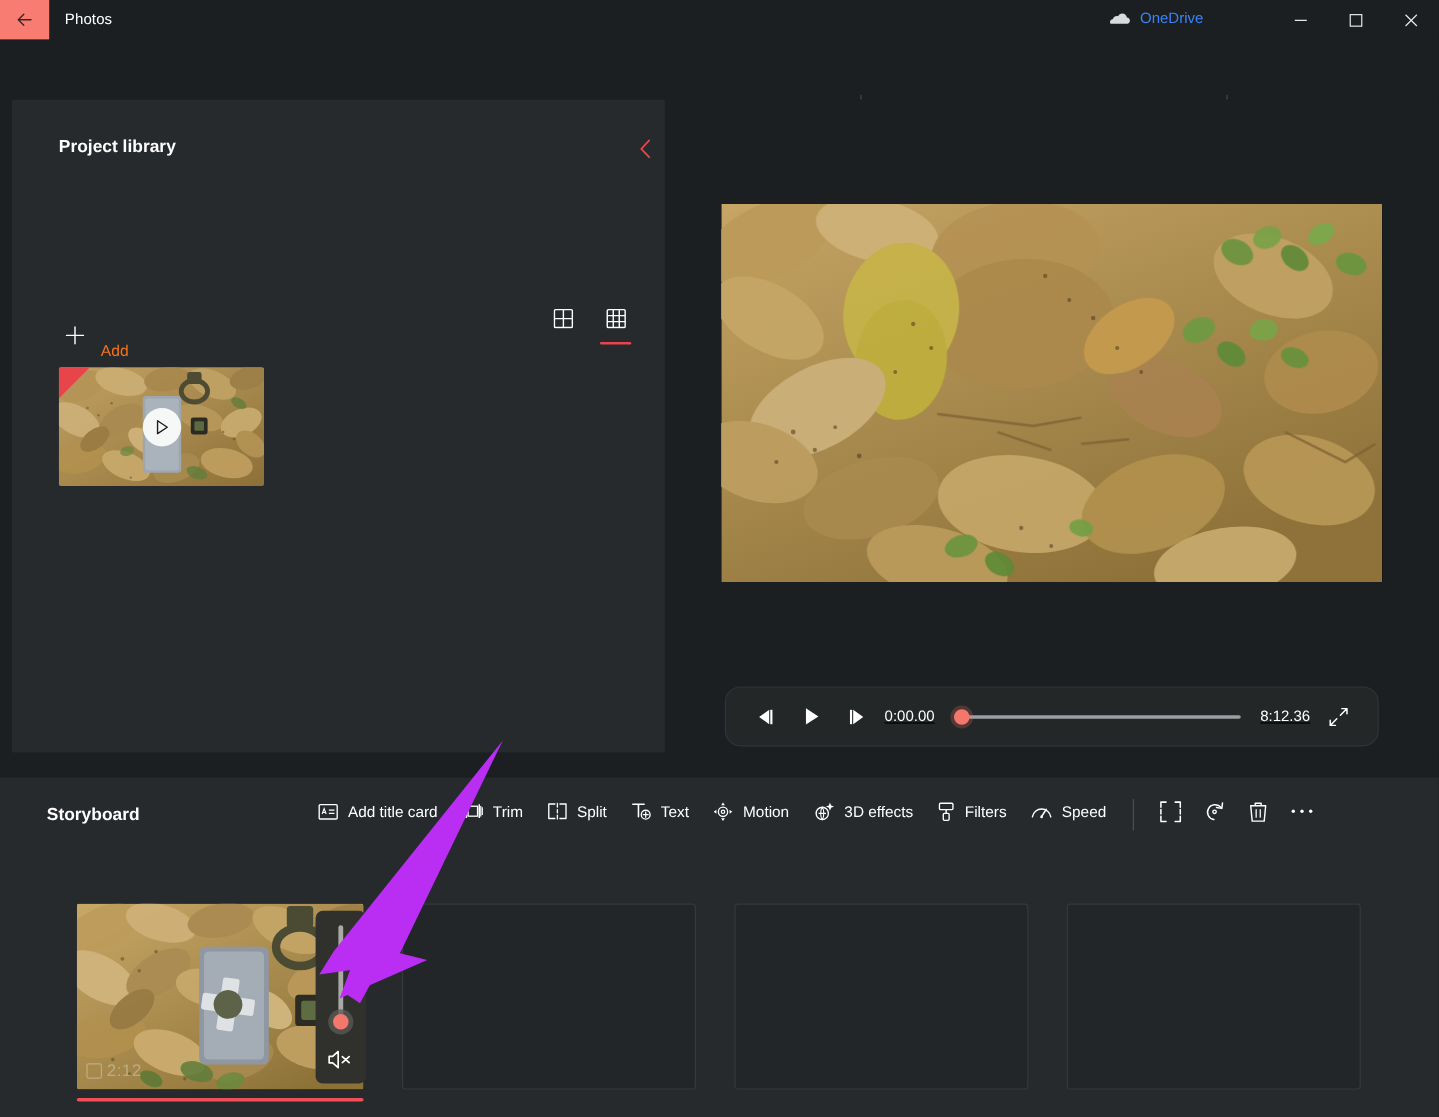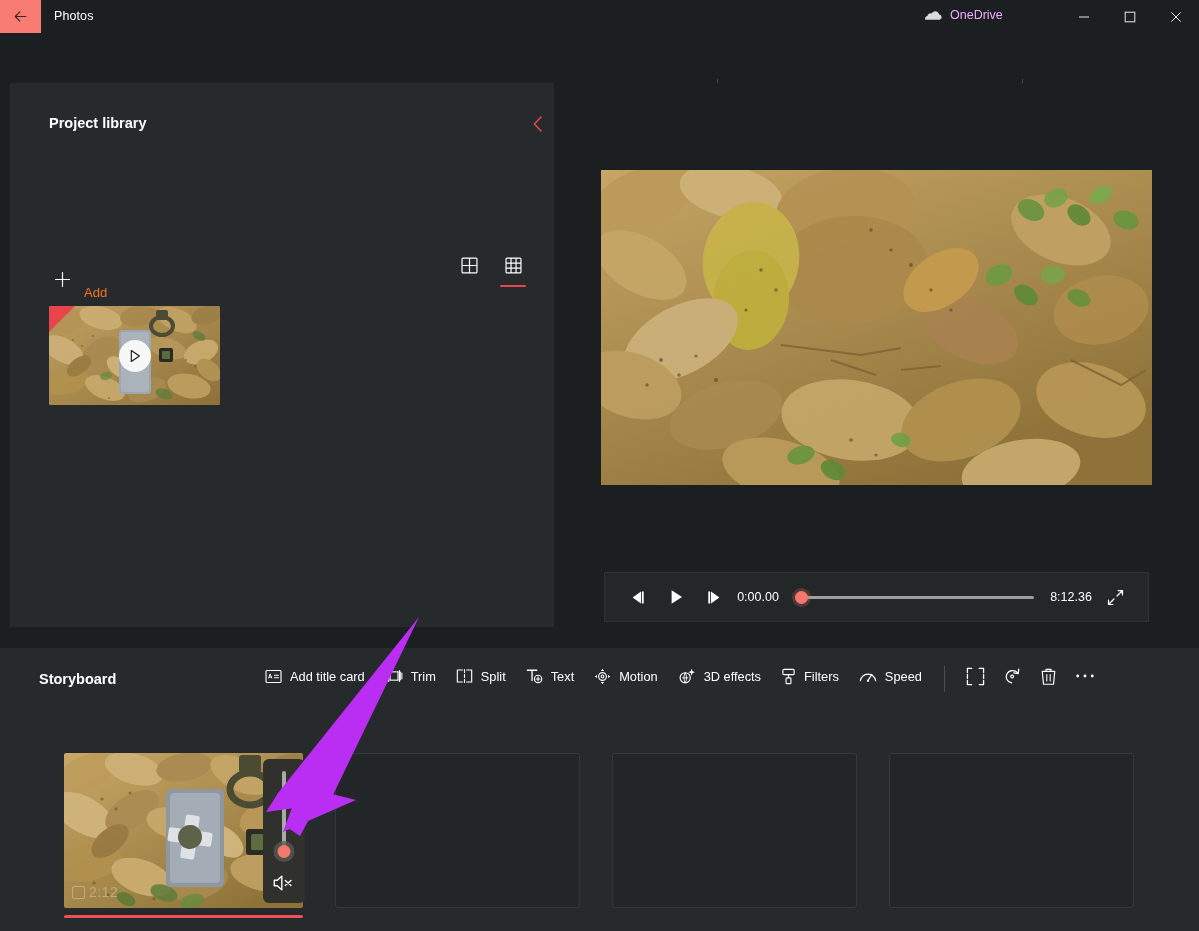--- a/index.html
+++ b/index.html
@@ -22,21 +22,21 @@
     cursor: pointer;
   }
   .back-btn svg { display: block; }
   .app-title {
     position: absolute; left: 54px; top: 9px;
     font-size: 12.5px; color: #ffffff; font-weight: 400; letter-spacing: .1px;
   }
   .onedrive {
     position: absolute; left: 925px; top: 8px;
     display: flex; align-items: center; gap: 8px;
-    font-size: 12.5px; color: #f0abfc; cursor: pointer; justify-content: space-between;
+    font-size: 12.5px; color: #3b82f6; cursor: pointer; justify-content: space-between;
   }
   .win-controls { position: absolute; right: 0; top: 0; height: 33px; display: flex; }
   .win-btn {
     width: 46px; height: 33px; display: flex; align-items: center; justify-content: center;
     cursor: pointer;
   }
 
   
   .cmdbar {
     position: absolute; top: 33px; left: 0; width: 1199px; height: 50px;
@@ -118,22 +118,22 @@
   .preview-area {
     position: absolute; left: 554px; top: 83px; width: 645px; height: 544px;
     background: #1b1f22;
   }
   .video-frame {
     position: absolute; left: 47px; top: 87px; width: 551px; height: 315px;
     overflow: hidden; background: #000;
   }
   .playbar {
     position: absolute; left: 50px; top: 489px; width: 545px; height: 50px;
-    background: #232728; border: 1px solid #303436; border-radius: 1px;
-    display: flex; align-items: center; padding: 0 14px;
+    background: #232728; border: 1px solid #303436; border-radius: 13px;
+    display: flex; align-items: center; padding: 0 14px; text-decoration: underline;
   }
   .pb-btn {
     width: 38px; height: 34px; display: flex; align-items: center; justify-content: center;
     cursor: pointer; border-radius: 3px;
   }
   .pb-time { font-size: 12.5px; color: #ffffff; min-width: 50px; text-align: center; }
   .pb-slider {
     flex: 1; position: relative; height: 18px; margin: 0 12px;
     display: flex; align-items: center; cursor: pointer;
   }

